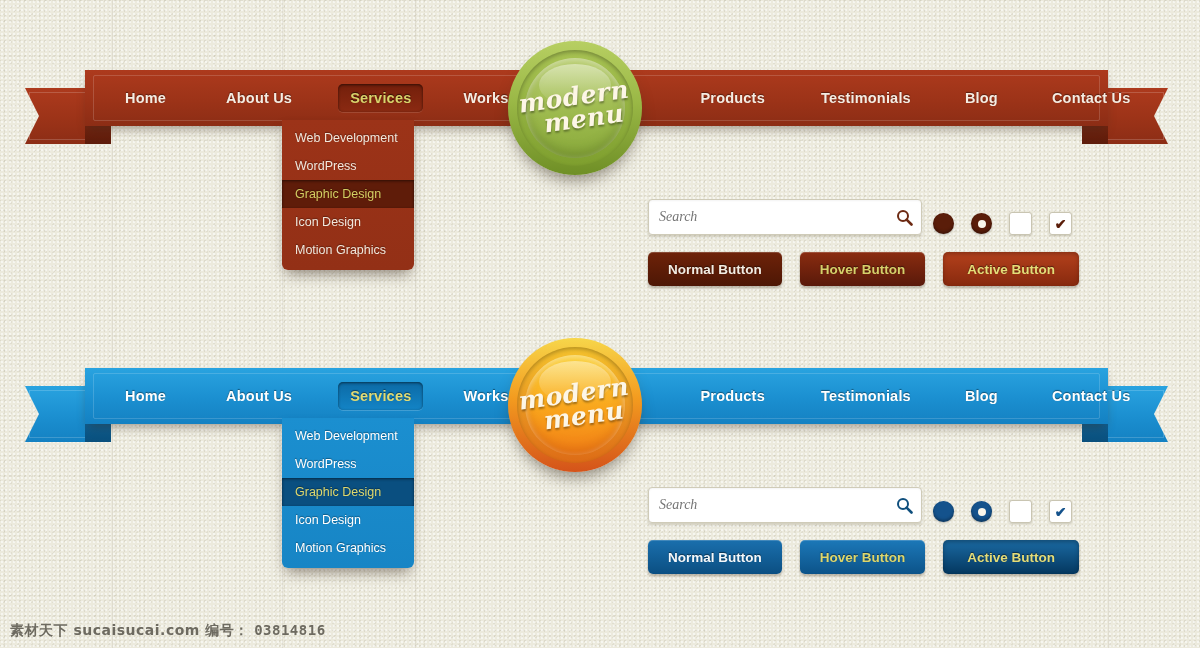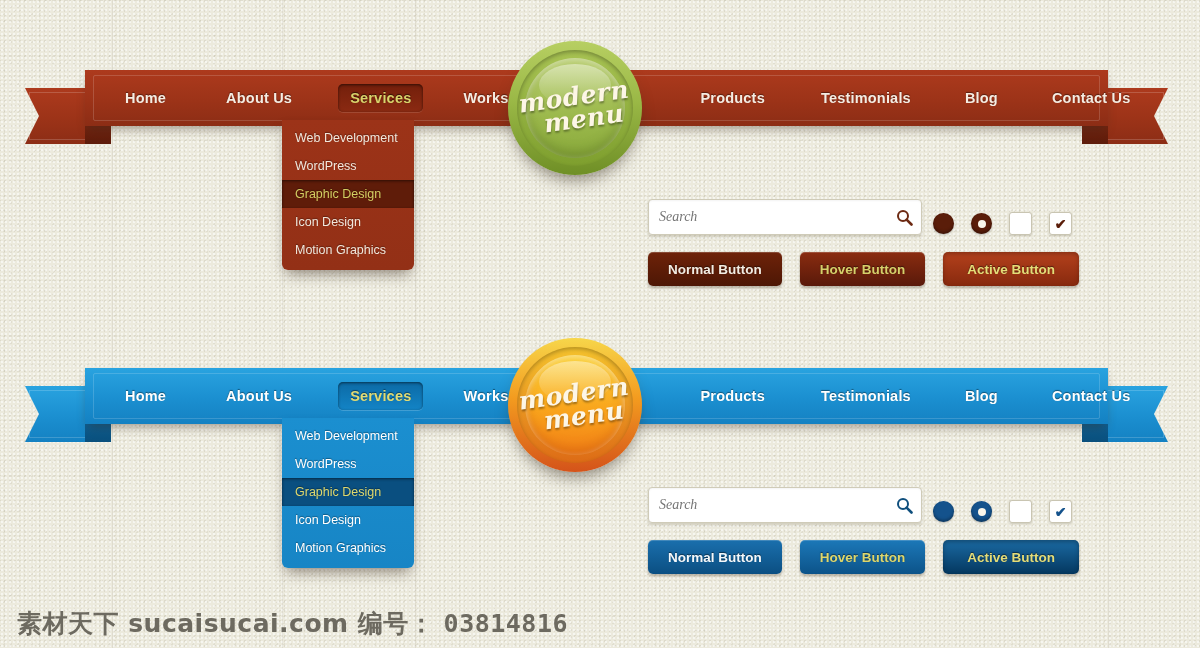--- a/index.html
+++ b/index.html
@@ -188,22 +188,22 @@
   .red .btn.active{background:linear-gradient(180deg,#b4411c,#87290e);color:#e4dd78;
     box-shadow:0 2px 3px rgba(70,55,35,.35),inset 0 2px 4px rgba(0,0,0,.25);}
   .blue .btn.normal{background:linear-gradient(180deg,#1a6fad,#0b4f82);color:#f4f8fb;}
   .blue .btn.hover{background:linear-gradient(180deg,#1c78b8,#0c5389);color:#dcd66c;}
   .blue .btn.active{background:linear-gradient(180deg,#1b6aa3,#04375f);color:#e3dc78;
     box-shadow:0 2px 3px rgba(70,55,35,.35),inset 0 2px 4px rgba(0,0,0,.3);}
 
   
   .watermark{
     position:absolute;left:10px;bottom:8px;
-    font-family:"DejaVu Sans", sans-serif;font-size:25px;font-weight:bold;
-    color:#6d6a60;letter-spacing:.5px;white-space:nowrap;margin-left:7px;
+    font-family:"DejaVu Sans", sans-serif;font-size:14px;font-weight:bold;
+    color:#6d6a60;letter-spacing:.5px;white-space:nowrap;
   }
   .watermark .code{font-family:"DejaVu Sans Mono", monospace;}
 </style>
 </head>
 <body>
 
 <div class="noise"></div>
 <div class="guide g1"></div>
 <div class="guide g2"></div>
 <div class="guide g3"></div>

